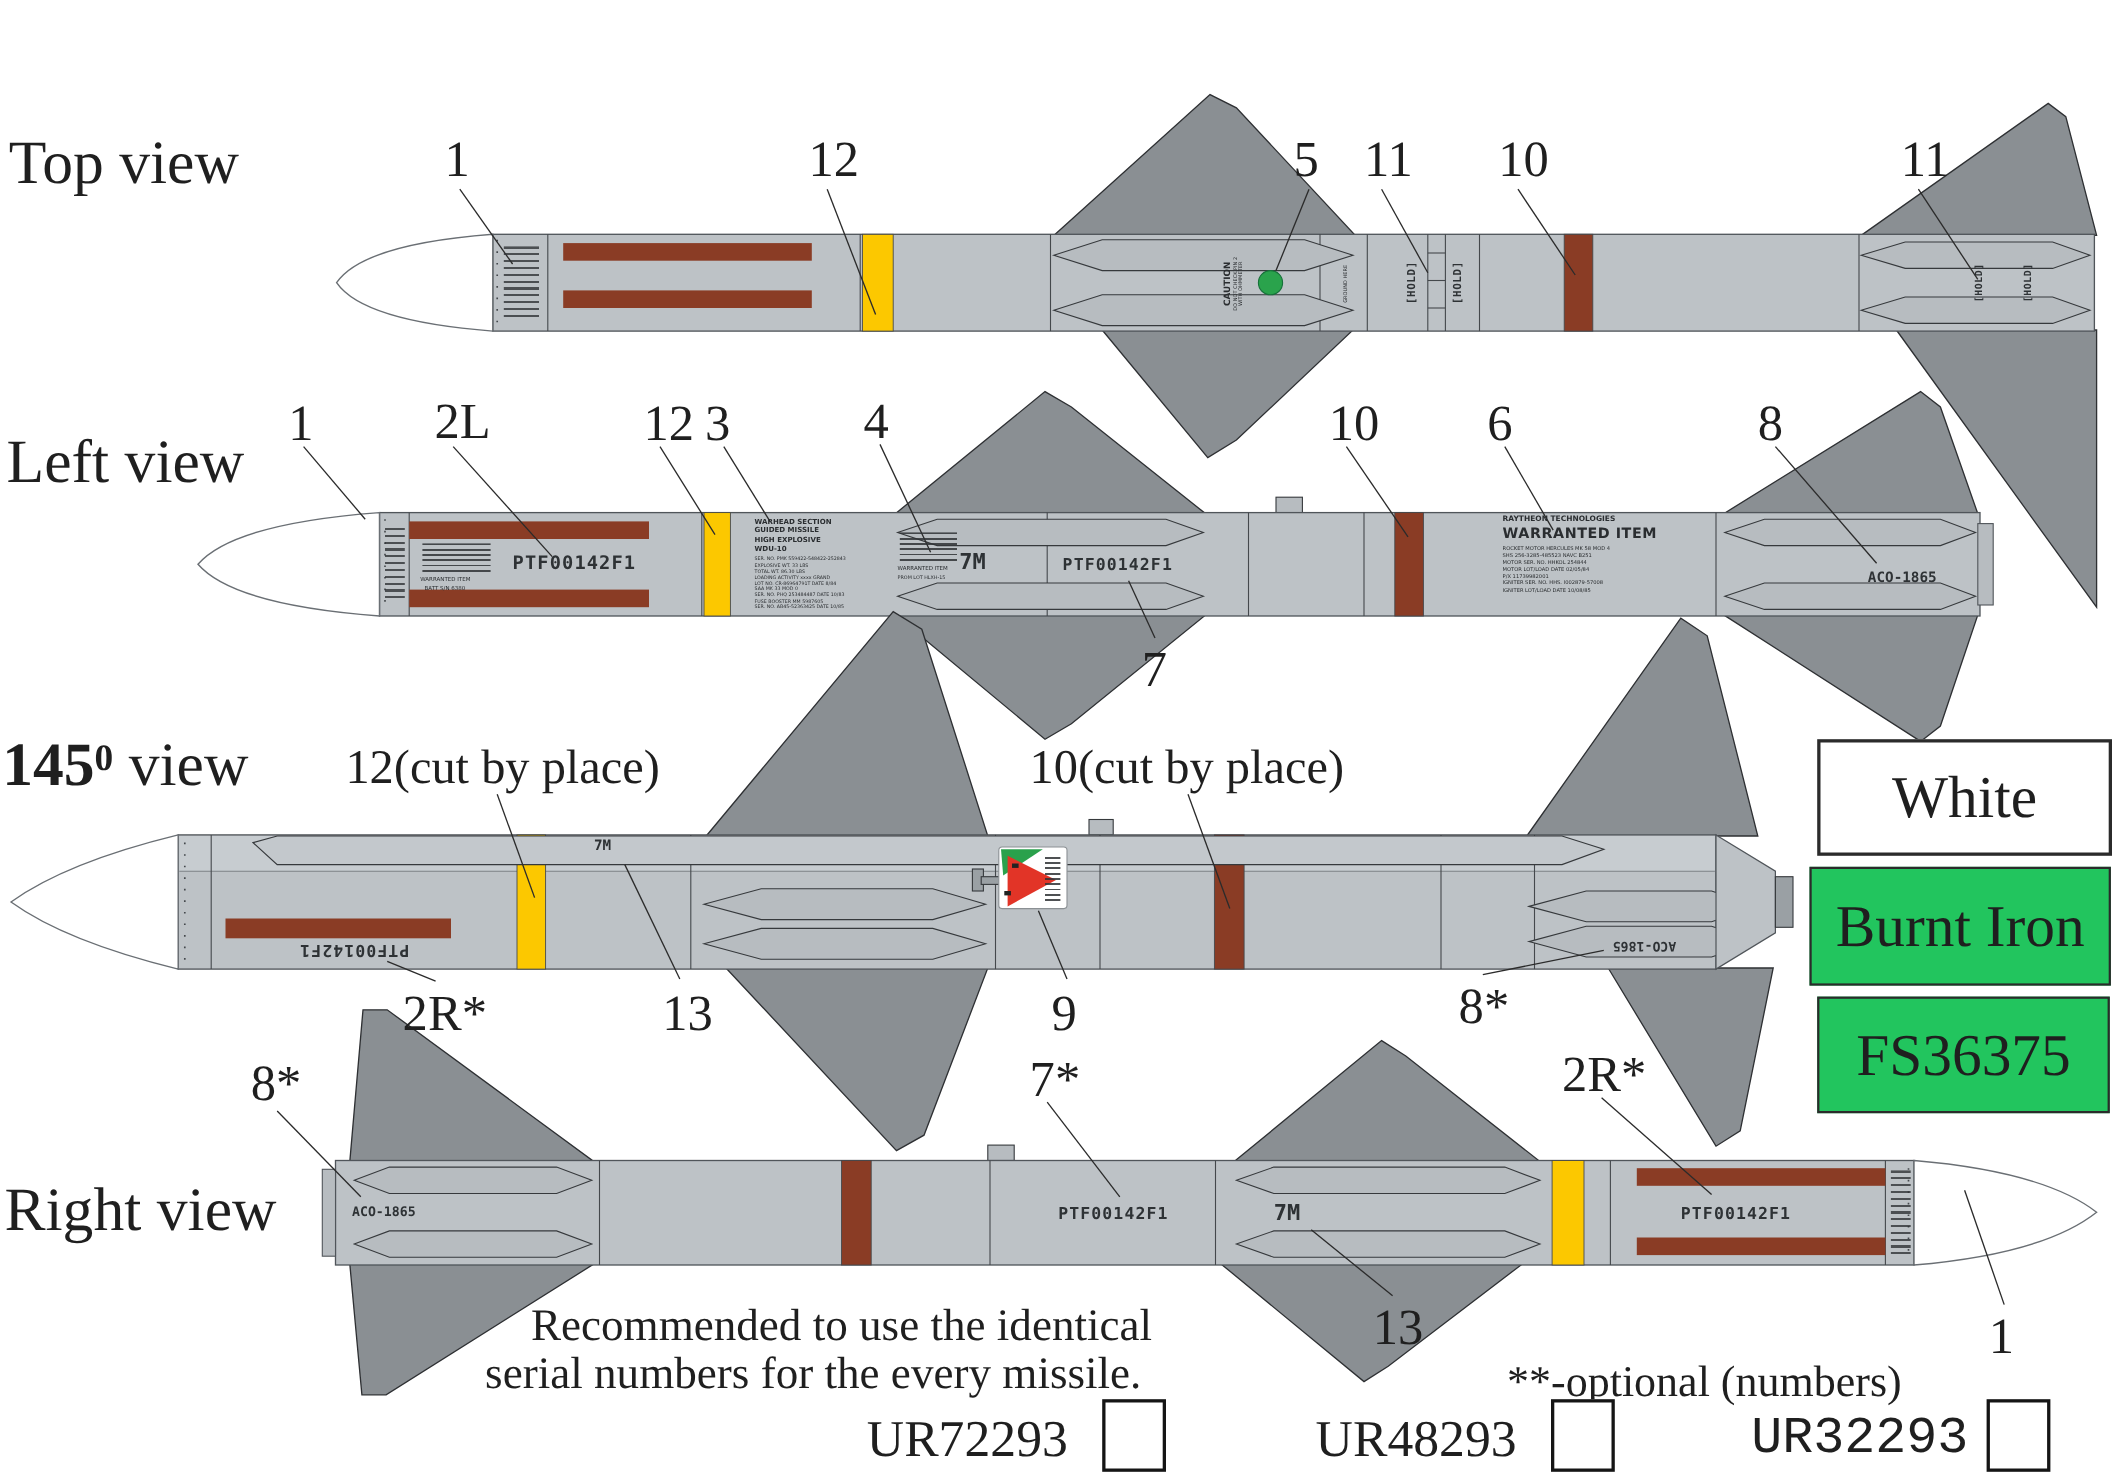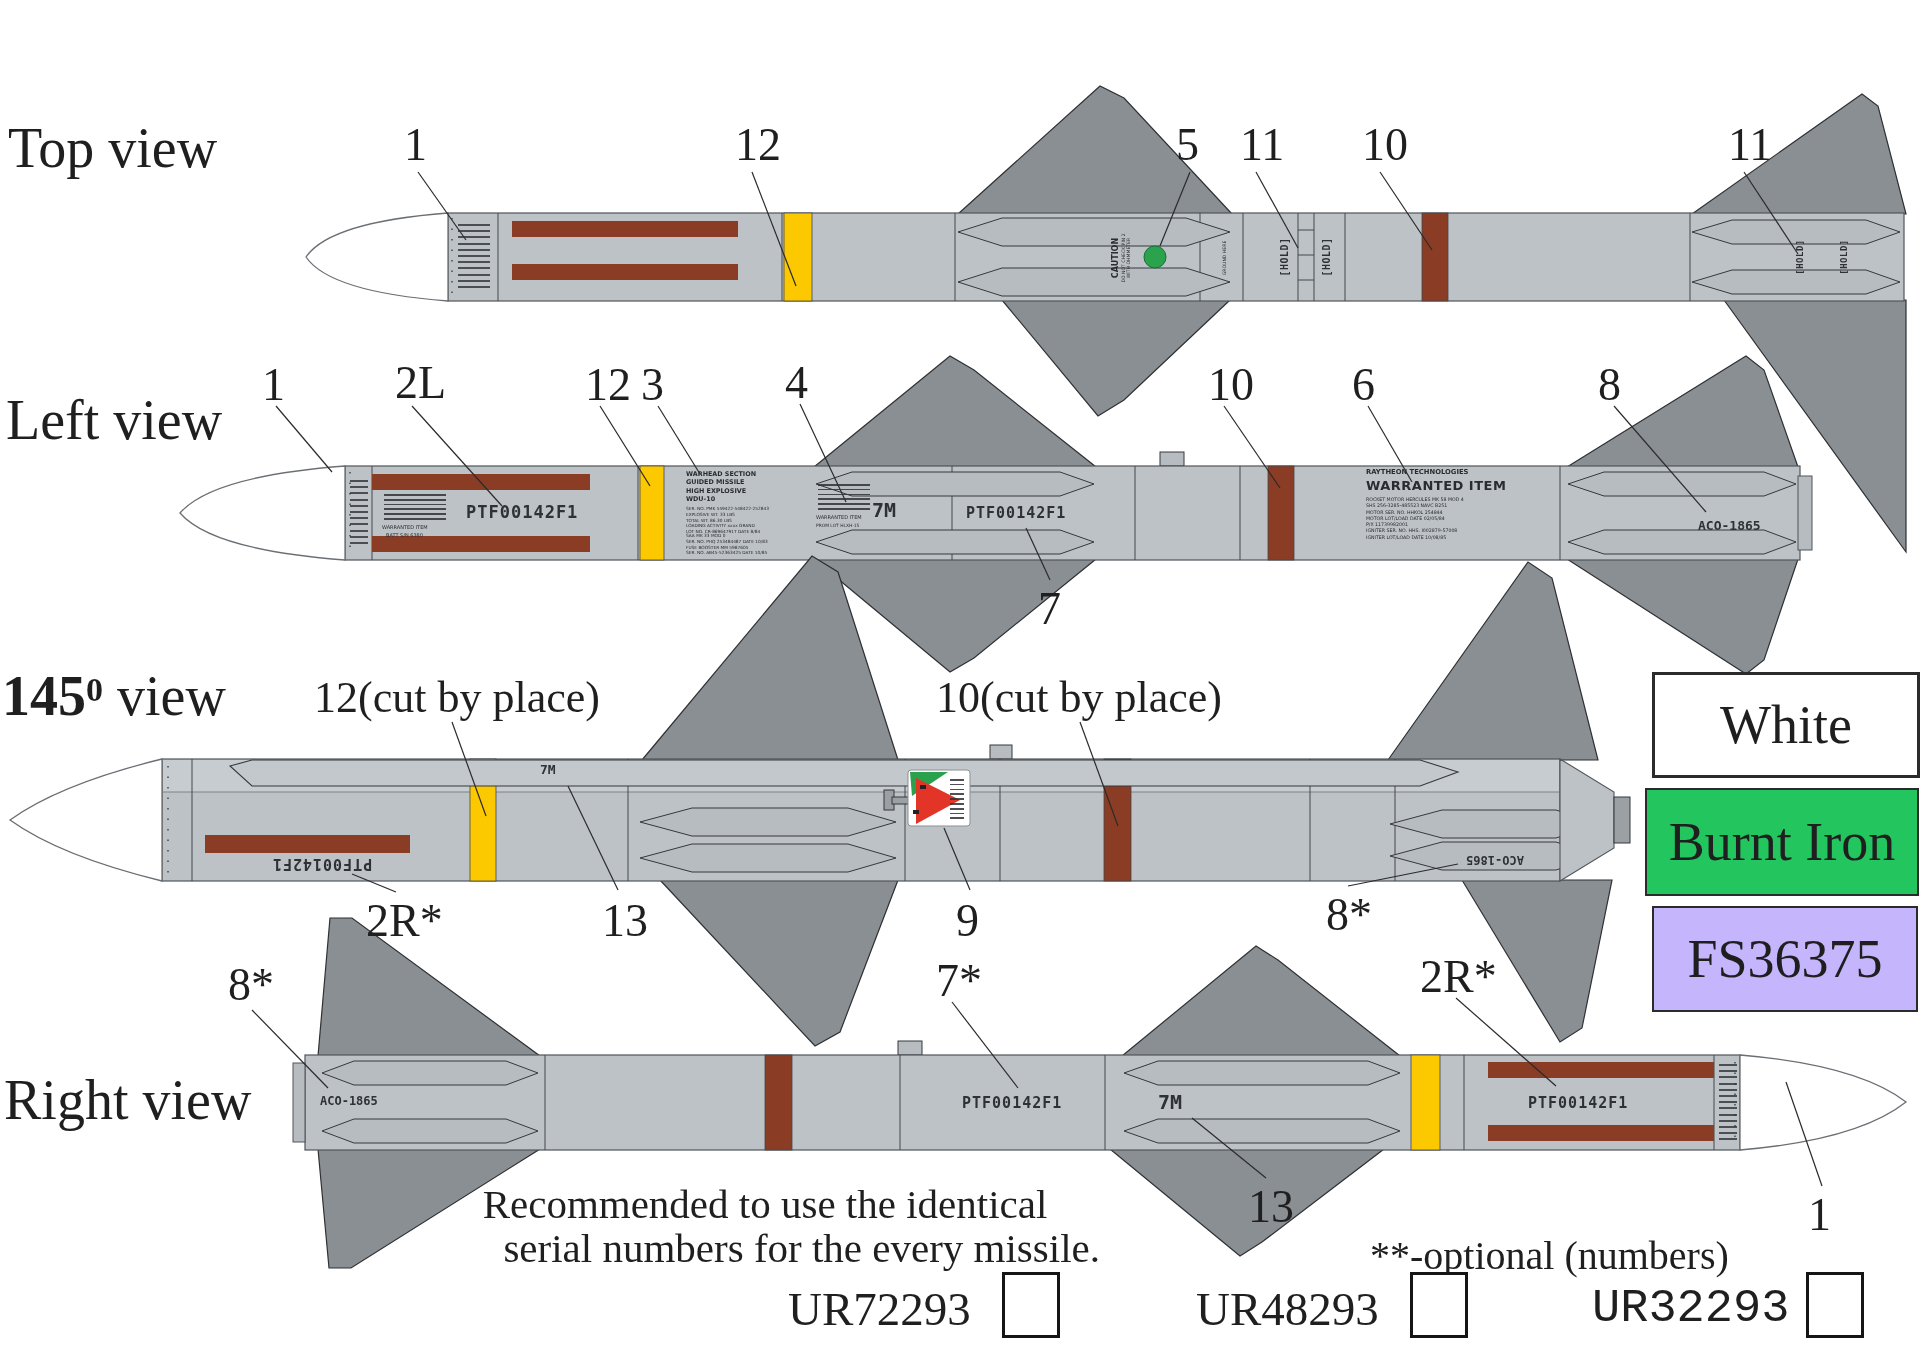--- a/index.html
+++ b/index.html
@@ -292,38 +292,38 @@
   <div class="t callout" style="left:602px;top:894px;">13</div>
   <div class="t callout" style="left:956px;top:894px;">9</div>
   <div class="t callout" style="left:1326px;top:888px;">8*</div>
 
   <div class="swatch" style="left: 1652px; top: 672px; width: 262px; height: 100px; background-color: rgb(255, 255, 255);">
       <span>White</span>
     </div>
   <div class="swatch" style="left: 1645px; top: 788px; width: 270px; height: 104px; border-width: 2px; background-color: #22c55e;">
       <span>Burnt Iron</span>
     </div>
-  <div class="swatch" style="left: 1652px; top: 906px; width: 262px; height: 102px; border-width: 2px; background-color: #c4b5fd;">
+  <div class="swatch" style="left: 1652px; top: 906px; width: 262px; height: 102px; border-width: 2px; background-color: #22c55e;">
       <span>FS36375</span>
     </div>
 
   <div class="t vlabel" style="left:4px;top:1068px;">Right view</div>
   <div class="t callout" style="left:228px;top:958px;">8*</div>
   <div class="t callout" style="left:936px;top:954px;">7*</div>
   <div class="t callout" style="left:1420px;top:950px;">2R*</div>
   <div class="t callout" style="left:1248px;top:1180px;">13</div>
   <div class="t callout" style="left:1808px;top:1188px;">1</div>
   <div class="t stencil fincodesm" style="left:320px;top:1094px;">ACO-1865</div>
   <div class="t stencil serial2" style="left:962px;top:1094px;">PTF00142F1</div>
   <div class="t stencil model7m" style="left:1158px;top:1090px;">7M</div>
   <div class="t stencil serial2" style="left:1528px;top:1094px;">PTF00142F1</div>
   <div class="vmarks" style="left:1719px;top:1064px;width:18px;height:76px;"></div>
 
   <div class="t note" style="left:430px;top:1180px;width:670px;text-align:center;">Recommended to use the identical</div>
-  <div class="t note" style="left:430px;top:1224px;width:670px;text-align:right;">serial numbers for the every missile.</div>
+  <div class="t note" style="left:441px;top:1224px;width:670px;text-align:left;">serial numbers for the every missile.</div>
   <div class="t note" style="left:1370px;top:1232px;font-size:40px;">**-optional (numbers)</div>
 
   <div class="t code" style="left:788px;top:1282px;">UR72293</div>
   <div class="codebox" style="left:1002px;top:1272px;"></div>
   <div class="t code" style="left:1196px;top:1282px;">UR48293</div>
   <div class="codebox" style="left:1410px;top:1272px;"></div>
   <div class="t code" style="left:1592px;top:1282px;font-family:Liberation Mono, monospace;">UR32293</div>
   <div class="codebox" style="left:1806px;top:1272px;"></div>
 
 </div>

